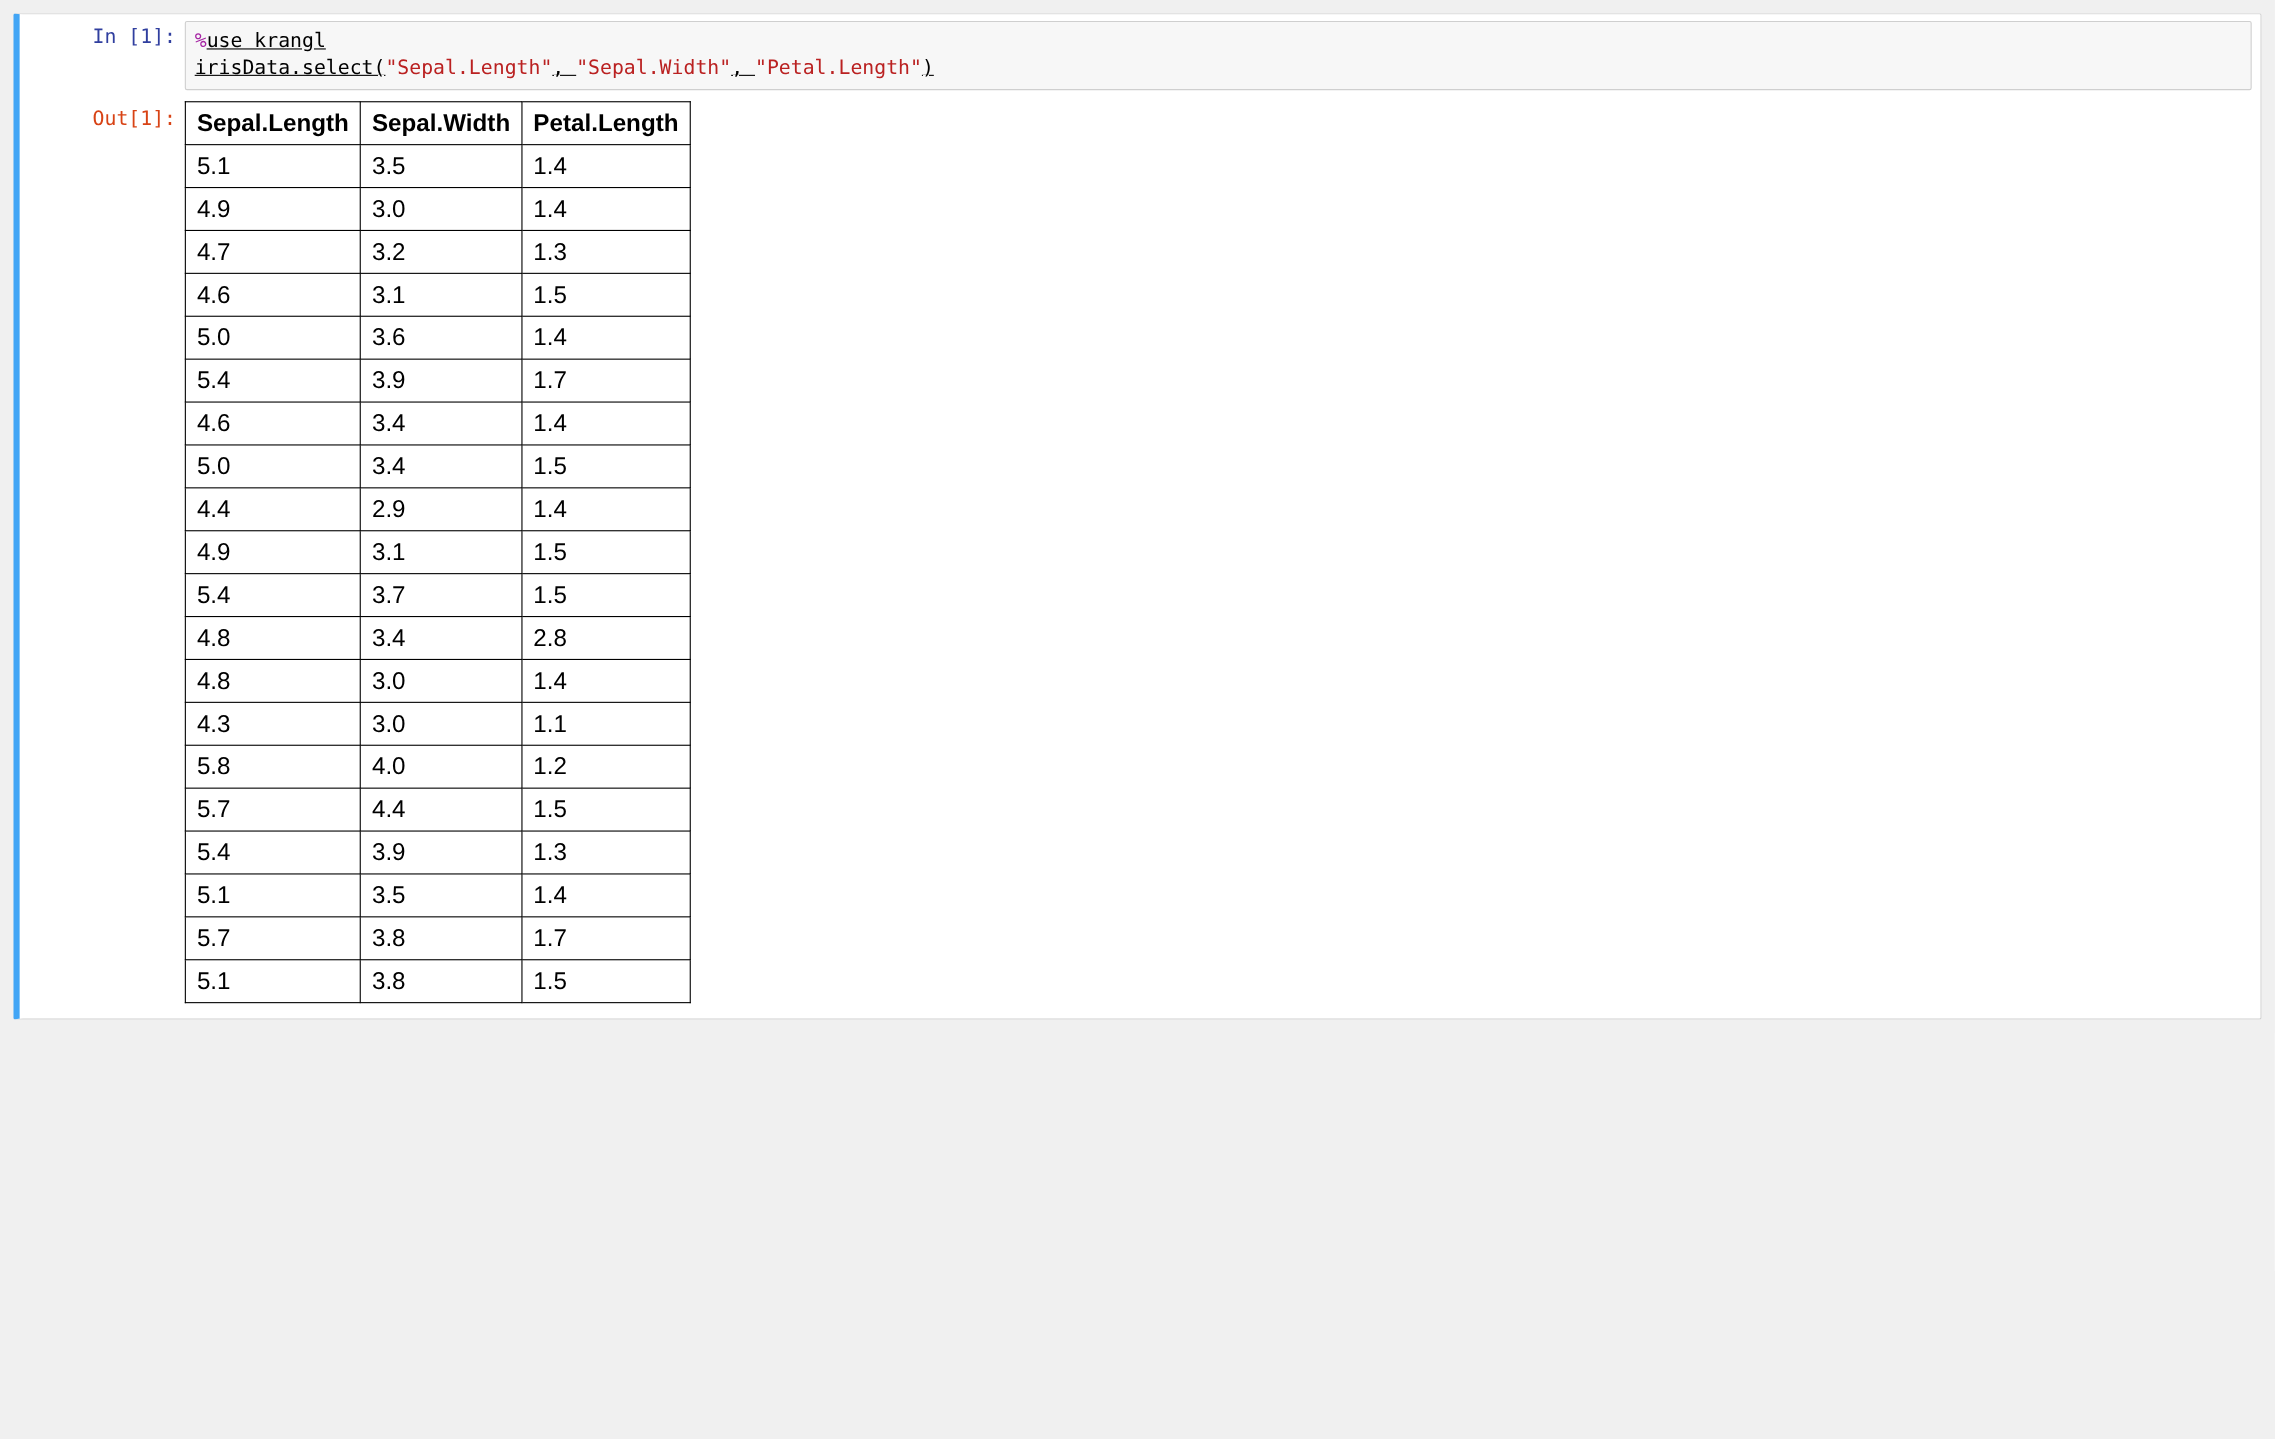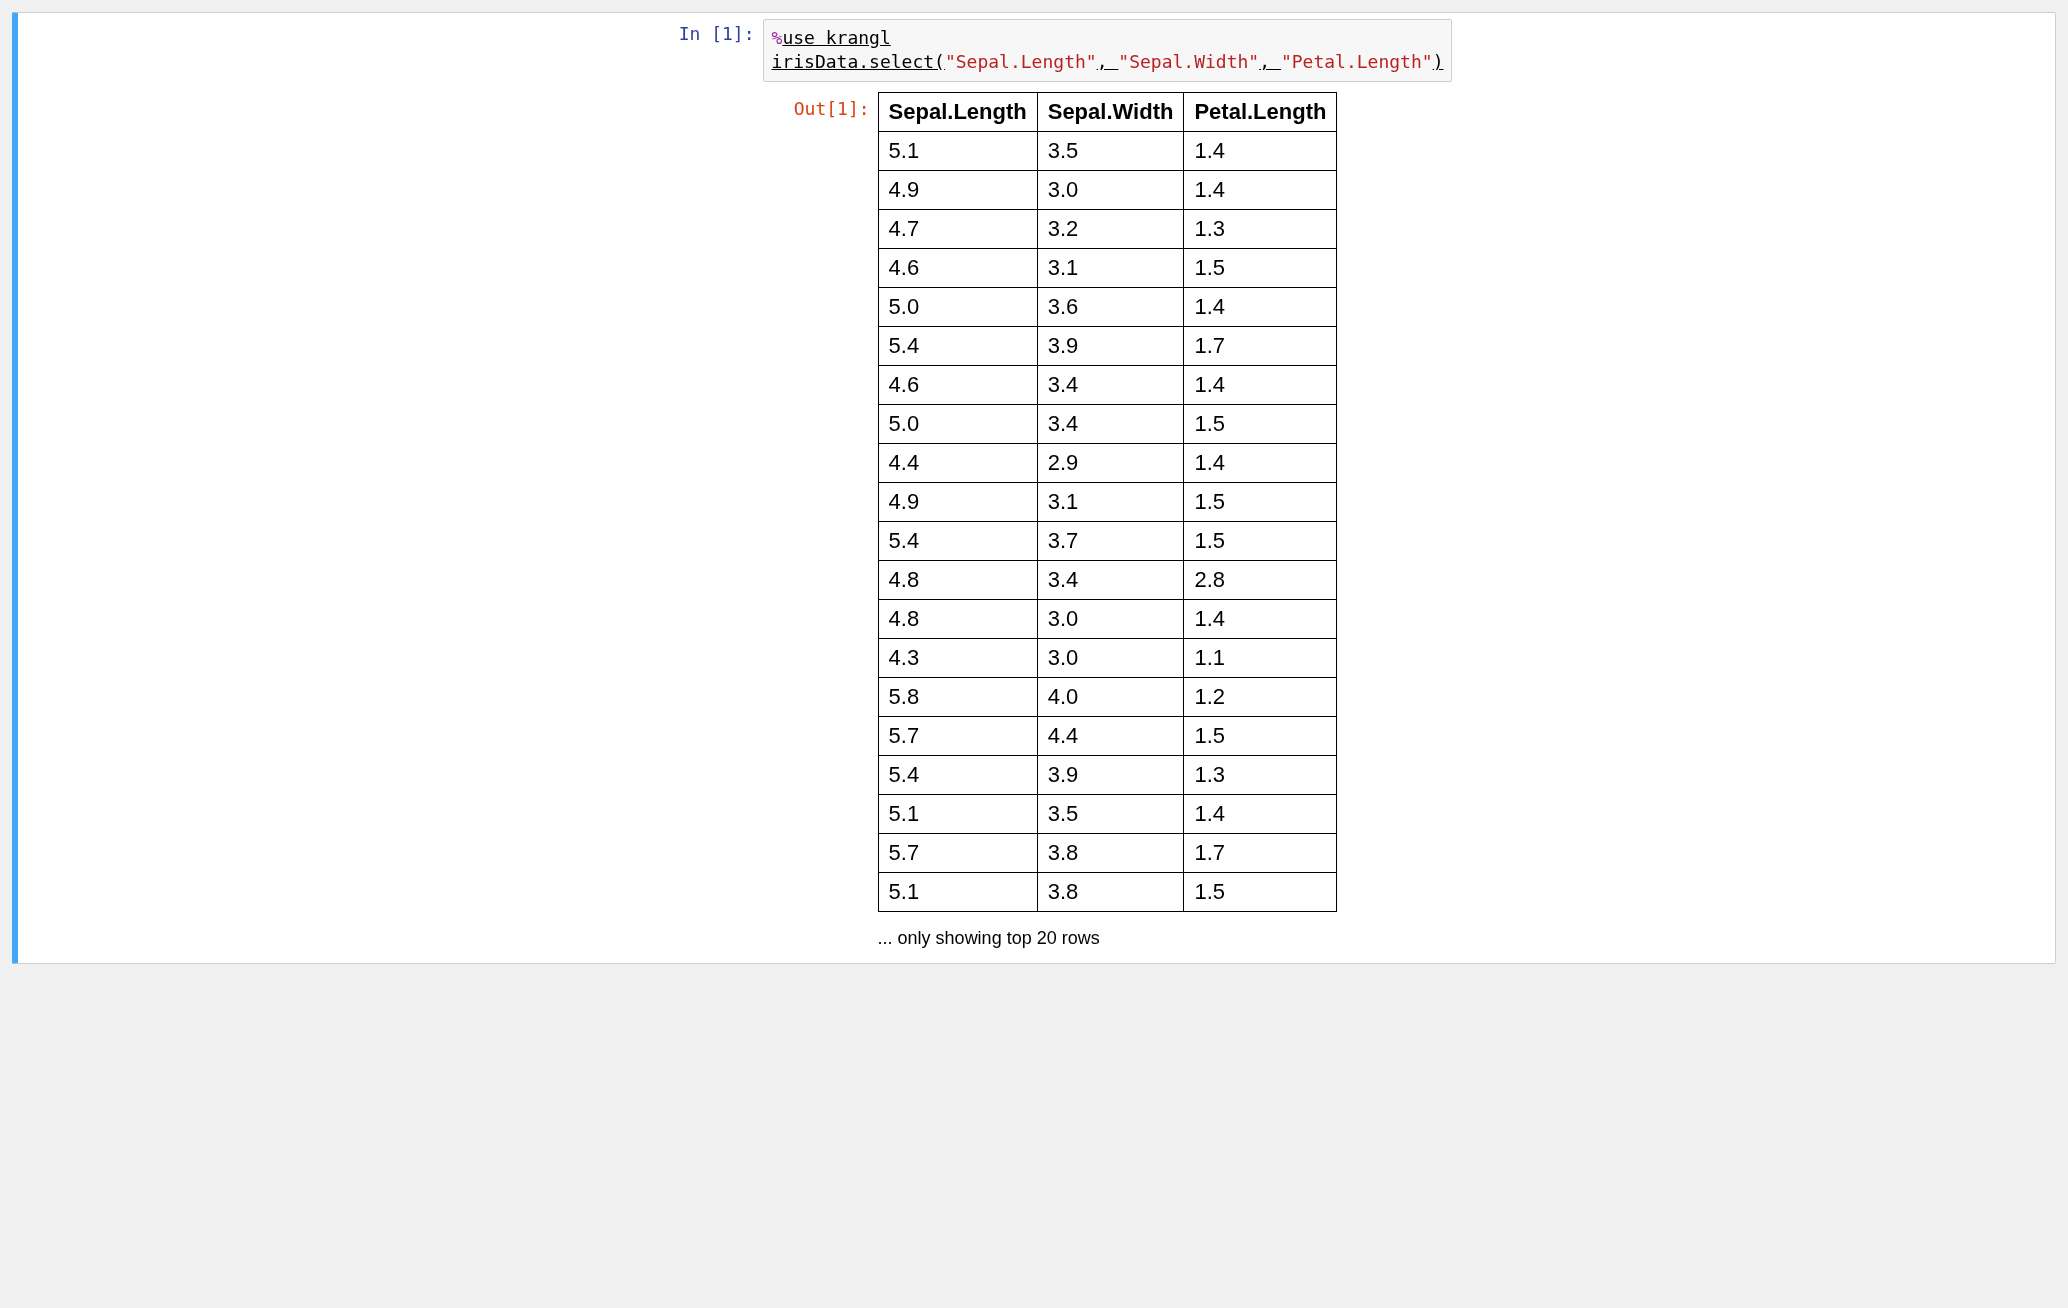--- a/index.html
+++ b/index.html
@@ -13,21 +13,20 @@
   .outer {
     padding: 12px;
   }
   .cell {
     border: 1px solid #cfcfcf;
     background: #fff;
     border-left: 6px solid #42A5F5;
     border-radius: 2px;
     display: flex;
     flex-direction: row;
-    align-items: center;
   }
   .prompt-col {
     width: 150px;
     flex: 0 0 150px;
     box-sizing: border-box;
   }
   .content-col {
     flex: 1 1 auto;
     min-width: 0;
   }
@@ -207,19 +206,18 @@
                   <td>3.8</td>
                   <td>1.7</td>
                 </tr>
                 <tr>
                   <td>5.1</td>
                   <td>3.8</td>
                   <td>1.5</td>
                 </tr>
               </tbody>
             </table>
-            <div class="note">... only showing top 20 rows</div>
           </div>
         </div>
       </div>
     </div>
 
 </div>
 
 </body></html>

